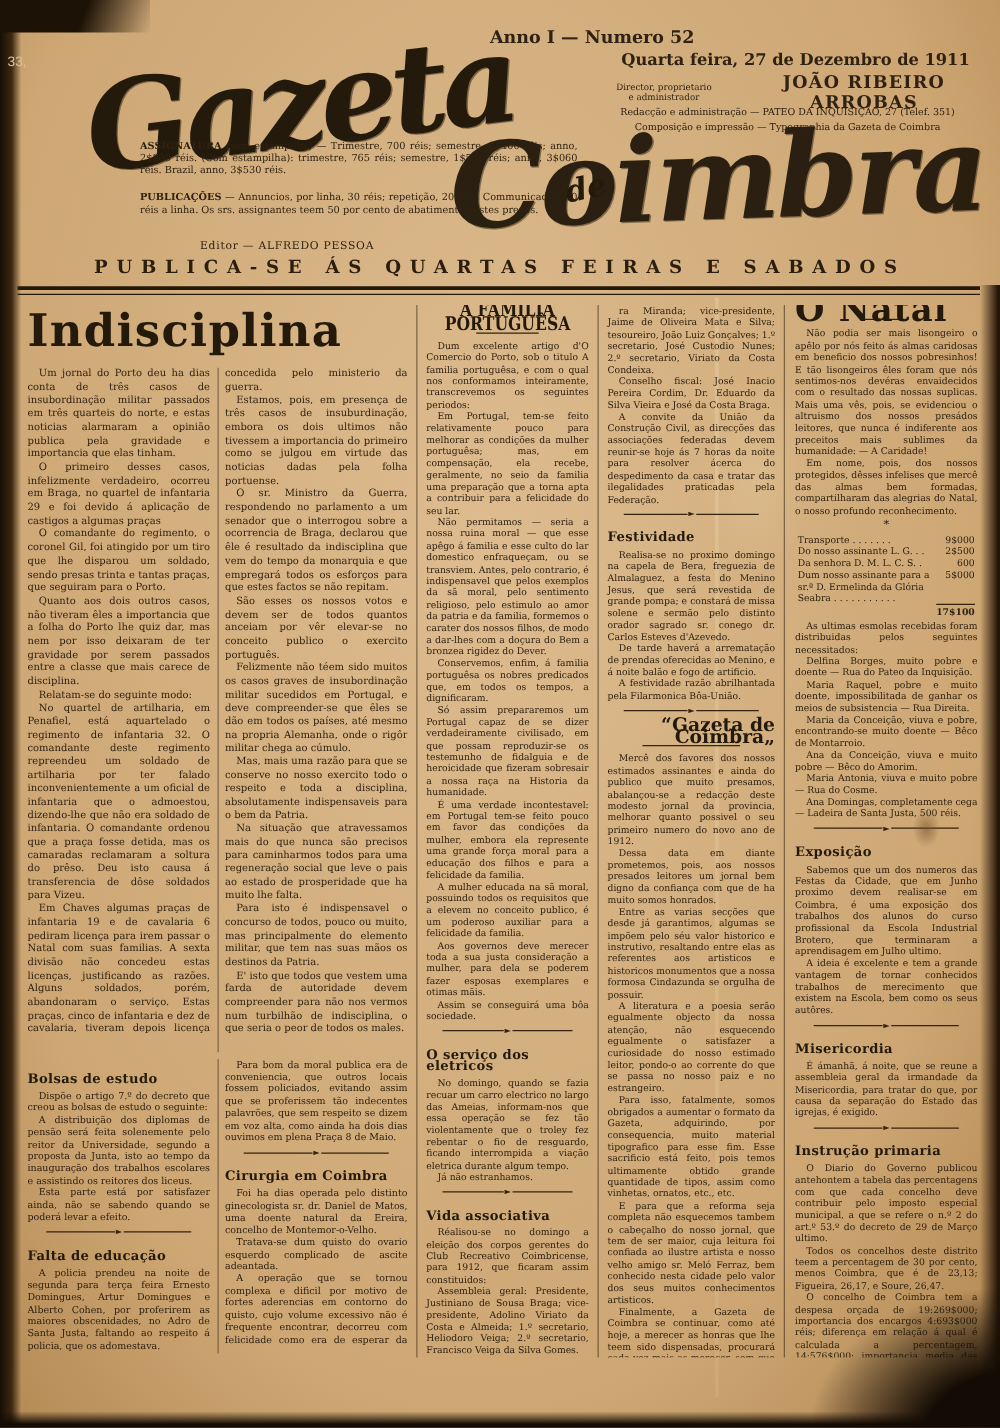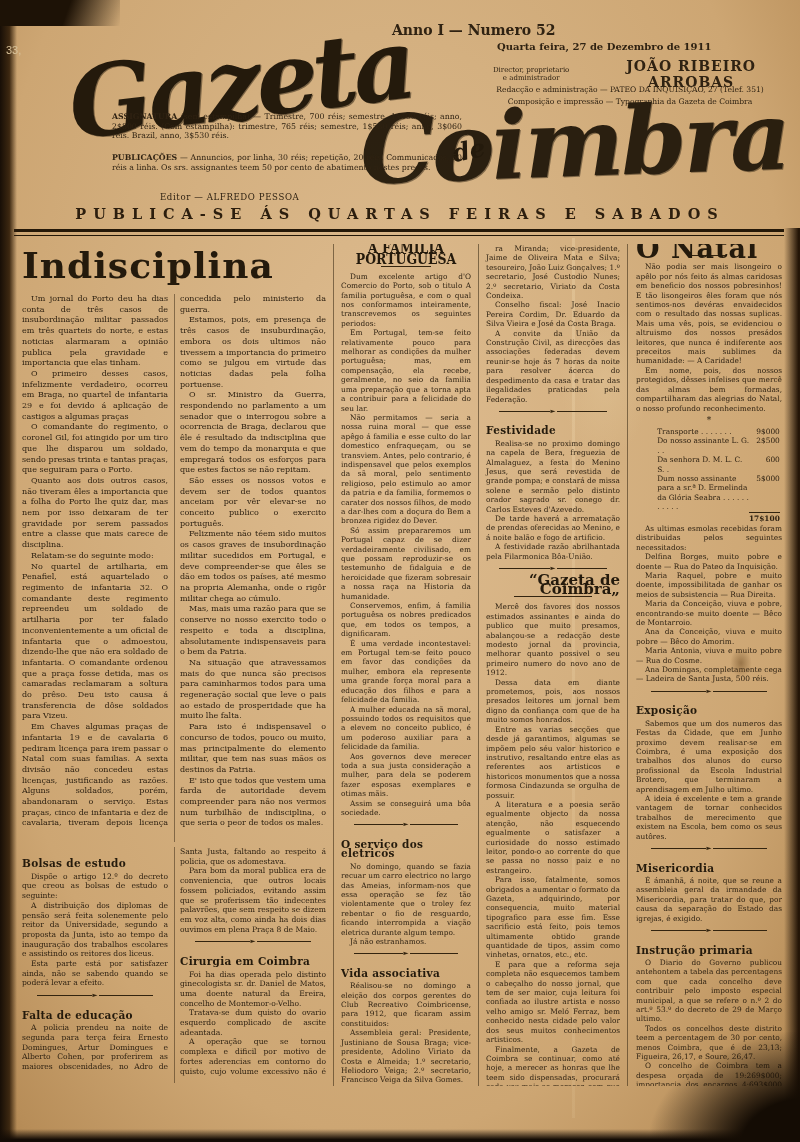--- a/index.html
+++ b/index.html
@@ -27,21 +27,21 @@
     font-family:Liberation Sans, sans-serif;margin-top:44px;}
 
   
   .m-gazeta{position:absolute;left:68px;top:26px;font-size:98px;font-weight:bold;font-style:italic;
     letter-spacing:-5px;color:#241a0c;transform:rotate(-7deg);z-index:5;text-shadow:1px 1px 0 rgba(36,26,12,.5);}
   .m-de{position:absolute;left:452px;top:136px;font-size:25px;font-weight:bold;font-style:italic;
     color:#241a0c;transform:rotate(-12deg);z-index:5;}
   .m-coimbra{position:absolute;left:360px;top:88px;font-size:94px;font-weight:bold;font-style:italic;
     letter-spacing:-3px;color:#241a0c;transform:rotate(-2deg);z-index:5;opacity:.96;text-shadow:1px 1px 0 rgba(36,26,12,.5);}
   .m-anno{position:absolute;left:392px;top:22px;font-size:14px;font-weight:bold;z-index:10;}
-  .m-date{position:absolute;left:497px;top:41px;font-size:10px;font-weight:bold;z-index:10;}
+  .m-date{position:absolute;left:497px;top:41px;font-size:13px;font-weight:bold;z-index:10;}
   .director-row{position:absolute;left:488px;top:58px;display:flex;align-items:center;gap:8px;z-index:10;}
   .d-label{font-size:7px;line-height:8px;text-align:center;width:88px;}
   .d-name{font-size:14px;font-weight:bold;letter-spacing:1px;text-align:center;}
   .m-redaccao{position:absolute;left:462px;top:85px;width:336px;font-size:7.6px;text-align:center;z-index:10;}
   .m-composicao{position:absolute;left:462px;top:97px;width:336px;font-size:7.6px;text-align:center;z-index:10;}
   .m-assign{position:absolute;left:112px;top:112px;width:350px;font-size:7.8px;line-height:9.6px;
     text-align:justify;z-index:10;}
   .m-publi{position:absolute;left:112px;top:153px;width:350px;font-size:7.8px;line-height:9.6px;
     text-align:justify;z-index:10;}
   .m-label{font-weight:bold;}
@@ -74,21 +74,21 @@
   .natal-h{font-size:27px;margin:0 0 2px 0;color:#241a0c;letter-spacing:1px;}
   .natal-rule{width:36px;border-top:1.5px solid #33240f;margin:0 auto 6px auto;}
   .gaz-h{font-size:15px;font-weight:bold;text-align:right;margin:3px 0 1px 0;color:#241a0c;}
   .gaz-rule{width:78px;border-top:1px solid #33240f;margin:2px auto 5px auto;}
   .orn{display:flex;align-items:center;width:80%;margin:4px auto;}
   .orn::before,.orn::after{content:"";flex:1;border-top:1px solid #33240f;}
   .orn-arrow{font-size:6.5px;line-height:1;padding:0 1px;color:#33240f;font-family:"DejaVu Sans",sans-serif;}
   .star{text-align:center;font-size:9px;line-height:8px;margin:3px 0;}
   .dtable{width:97%;margin:1px auto;}
   .drow{display:flex;justify-content:space-between;}
-  .dlbl{flex:1;padding-right:3px;margin-left:19px;}
+  .dlbl{flex:1;padding-right:3px;}
   .dval{min-width:26px;text-align:right;}
   .dtotal{display:flex;justify-content:flex-end;}
   .dtotal .dval{border-top:1px solid #33240f;padding-top:1px;font-weight:bold;}
 </style>
 </head>
 <body>
 
 <div class="page">
   <div class="stain-b"></div>
   <div class="crease"></div>
@@ -136,21 +136,21 @@
         <p class="bp">São esses os nossos votos e devem ser de todos quantos anceiam por vêr elevar-se no conceito publico o exercito português.</p>
         <p class="bp">Felizmente não téem sido muitos os casos graves de insubordinação militar sucedidos em Portugal, e deve compreender-se que êles se dão em todos os países, até mesmo na propria Alemanha, onde o rigôr militar chega ao cúmulo.</p>
         <p class="bp">Mas, mais uma razão para que se conserve no nosso exercito todo o respeito e toda a disciplina, absolutamente indispensaveis para o bem da Patria.</p>
         <p class="bp">Na situação que atravessamos mais do que nunca são precisos para caminharmos todos para uma regeneração social que leve o pais ao estado de prosperidade que ha muito lhe falta.</p>
         <p class="bp">Para isto é indispensavel o concurso de todos, pouco ou muito, mas principalmente do elemento militar, que tem nas suas mãos os destinos da Patria.</p>
         <p class="bp">E' isto que todos que vestem uma farda de autoridade devem compreender para não nos vermos num turbilhão de indisciplina, o que seria o peor de todos os males.</p>
 
       </div>
       <div class="regionB">
         <h2 class="sh">Bolsas de estudo</h2>
-        <p class="bp">Dispõe o artigo 12.º do decreto que creou as bolsas de estudo o seguinte:</p>
+        <p class="bp">Dispõe o artigo 7.º do decreto que creou as bolsas de estudo o seguinte:</p>
         <p class="bp">A distribuição dos diplomas de pensão será feita solenemente pelo reitor da Universidade, segundo a proposta da Junta, isto ao tempo da inauguração dos trabalhos escolares e assistindo os reitores dos liceus.</p>
         <p class="bp">Esta parte está por satisfazer ainda, não se sabendo quando se poderá levar a efeito.</p>
         <div class="orn">
             <span class="orn-arrow">►</span>
           </div>
         <h2 class="sh">Falta de educação</h2>
         <p class="bp">A policia prendeu na noite de segunda para terça feira Ernesto Domingues, Artur Domingues e Alberto Cohen, por proferirem as maiores obscenidades, no Adro de Santa Justa, faltando ao respeito á policia, que os adomestava.</p>
         <p class="bp">Para bom da moral publica era de conveniencia, que outros locais fossem policiados, evitando assim que se proferissem tão indecentes palavrões, que sem respeito se dizem em voz alta, como ainda ha dois dias ouvimos em plena Praça 8 de Maio.</p>
         <div class="orn">
             <span class="orn-arrow">►</span>
@@ -161,22 +161,22 @@
         <p class="bp">A operação que se tornou complexa e dificil por motivo de fortes aderencias em contorno do quisto, cujo volume excessivo não é frequente encontrar, decorreu com felicidade como era de esperar da comprovada pericia do distinto operador.</p>
       </div>
     </div>
 
     <div class="col3">
       <h2 class="familia-h">A FAMILIA PORTUGUÊSA</h2>
       <div class="familia-rule"></div>
       <p class="bp">Dum excelente artigo d'O Comercio do Porto, sob o titulo A familia portuguêsa, e com o qual nos conformamos inteiramente, transcrevemos os seguintes periodos:</p>
       <p class="bp">Em Portugal, tem-se feito relativamente pouco para melhorar as condições da mulher portuguêsa; mas, em compensação, ela recebe, geralmente, no seio da familia uma preparação que a torna apta a contribuir para a felicidade do seu lar.</p>
       <p class="bp">Não permitamos — seria a nossa ruina moral — que esse apêgo á familia e esse culto do lar domestico enfraqueçam, ou se transviem. Antes, pelo contrario, é indispensavel que pelos exemplos da sã moral, pelo sentimento religioso, pelo estimulo ao amor da patria e da familia, formemos o carater dos nossos filhos, de modo a dar-lhes com a doçura do Bem a bronzea rigidez do Dever.</p>
+      <p class="bp">Conservemos, enfim, á familia portuguêsa os nobres predicados que, em todos os tempos, a dignificaram.</p>
       <p class="bp">Só assim prepararemos um Portugal capaz de se dizer verdadeiramente civilisado, em que possam reproduzir-se os testemunho de fidalguia e de heroicidade que fizeram sobresair a nossa raça na Historia da humanidade.</p>
-      <p class="bp">Conservemos, enfim, á familia portuguêsa os nobres predicados que, em todos os tempos, a dignificaram.</p>
       <p class="bp">É uma verdade incontestavel: em Portugal tem-se feito pouco em favor das condições da mulher, embora ela represente uma grande força moral para a educação dos filhos e para a felicidade da familia.</p>
       <p class="bp">A mulher educada na sã moral, possuindo todos os requisitos que a elevem no conceito publico, é um poderoso auxiliar para a felicidade da familia.</p>
       <p class="bp">Aos governos deve merecer toda a sua justa consideração a mulher, para dela se poderem fazer esposas exemplares e otimas mãis.</p>
       <p class="bp">Assim se conseguirá uma bôa sociedade.</p>
       <div class="orn">
           <span class="orn-arrow">►</span>
         </div>
       <h2 class="sh">O serviço dos eletricos</h2>
       <p class="bp">No domingo, quando se fazia recuar um carro electrico no largo das Ameias, informam-nos que essa operação se fez tão violentamente que o troley fez rebentar o fio de resguardo, ficando interrompida a viação eletrica durante algum tempo.</p>
       <p class="bp">Já não estranhamos.</p>

